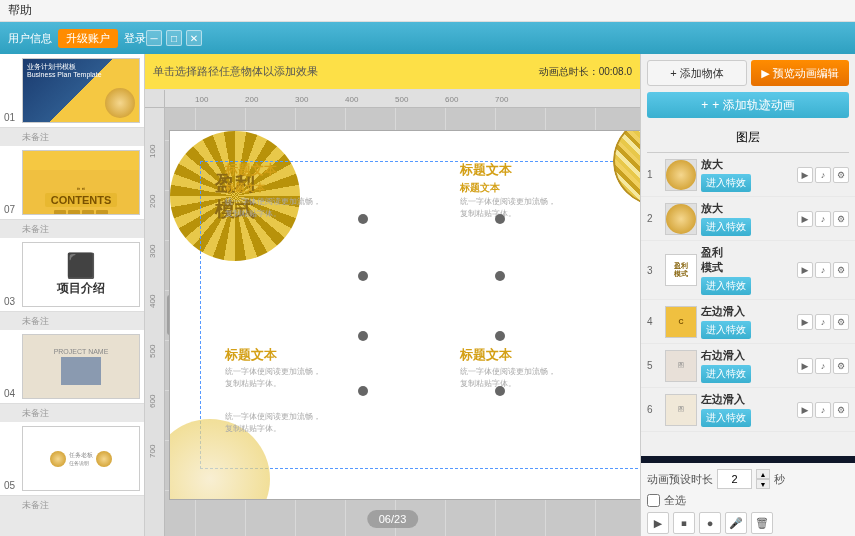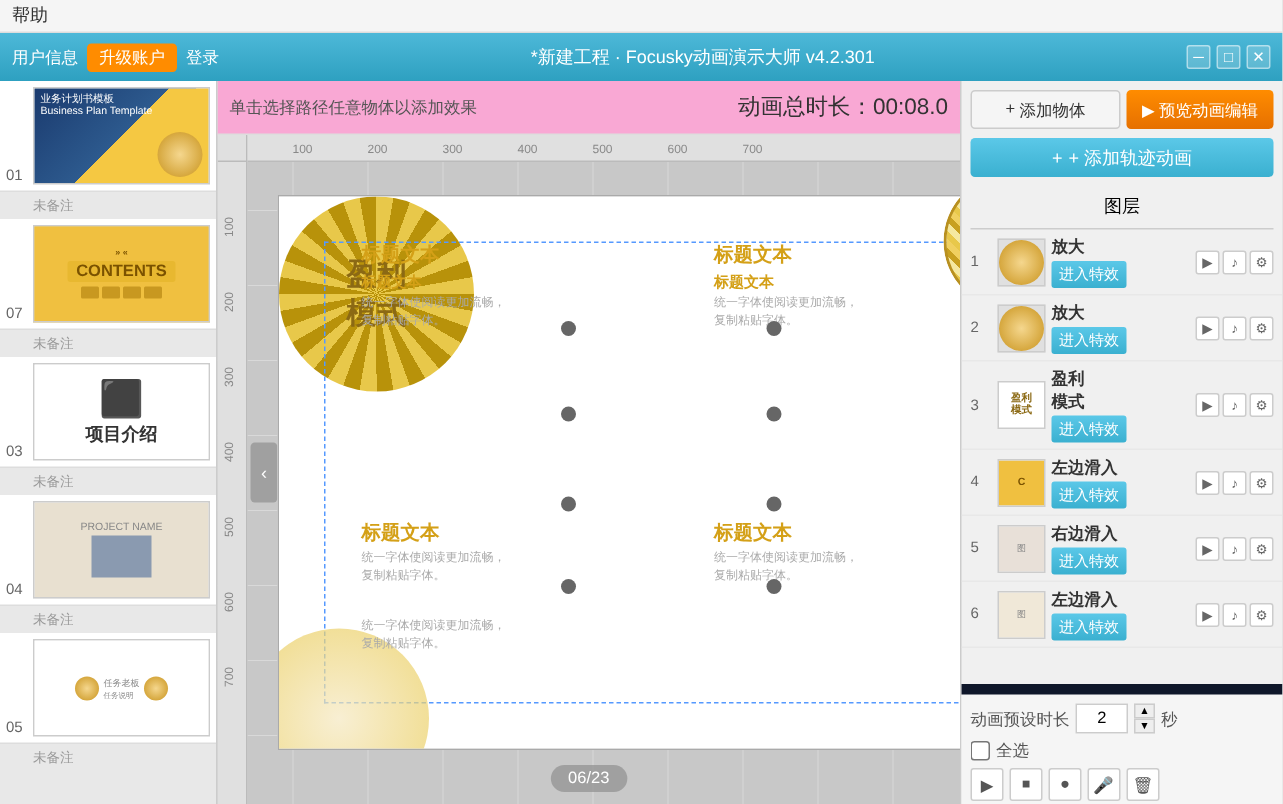--- a/index.html
+++ b/index.html
@@ -86,30 +86,30 @@
       flex: 1;
       display: flex;
       flex-direction: column;
       background: #d0d0d0;
       position: relative;
       overflow: hidden;
     }
 
     .toolbar-strip {
       height: 36px;
-      background: #f9a8d4;
+      background: #fde047;
       border-bottom: 1px solid #ddd;
       display: flex;
       align-items: center;
       padding: 0 8px;
       gap: 8px;
     }
     .toolbar-hint { font-size: 11px; color: #555; }
     .toolbar-spacer { flex: 1; }
-    .duration-label { font-size: 15px; color: #333; }
+    .duration-label { font-size: 10px; color: #333; }
 
     .canvas-area {
       flex: 1;
       position: relative;
       background: #c8c8c8;
       overflow: hidden;
     }
 
     
     .canvas-bg {
@@ -146,21 +146,21 @@
       top: 0; left: 0;
       width: 20px; height: 18px;
       background: #e0e0e0;
       border-right: 1px solid #bbb;
       border-bottom: 1px solid #bbb;
     }
 
     
     .slide-canvas {
       position: absolute;
-      top: 40px; left: 40px;
+      top: 40px; left: 24px;
       width: 520px;
       height: 370px;
       background: white;
       border: 1px solid #aaa;
       overflow: hidden;
     }
 
     
     .slide-inner {
       width: 100%; height: 100%;
@@ -413,20 +413,21 @@
     }
 
     
     .thumb-contents {
       background: #f0c040;
       width: 100%; height: 100%;
       display: flex; flex-direction: column;
       align-items: center; justify-content: center;
       font-size: 8px; font-weight: bold; color: #7a5200;
       position: relative;
+      margin-top: 19px;
     }
     .thumb-contents-label {
       font-size: 11px; font-weight: bold; color: #7a5200;
       background: #e8b830; padding: 1px 6px;
       border-radius: 2px;
     }
     .thumb-intro {
       background: white;
       width: 100%; height: 100%;
       display: flex; flex-direction: column;
@@ -499,21 +500,20 @@
 <div class="menu-bar">
   <span class="menu-item">帮助</span>
 </div>
 
 <div class="title-bar">
   <div class="user-info">
     <span>用户信息</span>
     <button class="upgrade-btn">升级账户</button>
     <span>登录</span>
   </div>
-  <div class="title-text">*新建工程 · Focusky动画演示大师 v4.2.301</div>
   <div class="win-controls">
     <div class="win-btn">─</div>
     <div class="win-btn">□</div>
     <div class="win-btn">✕</div>
   </div>
 </div>
 
 <div class="main-layout">
 
   <div class="slide-panel">

